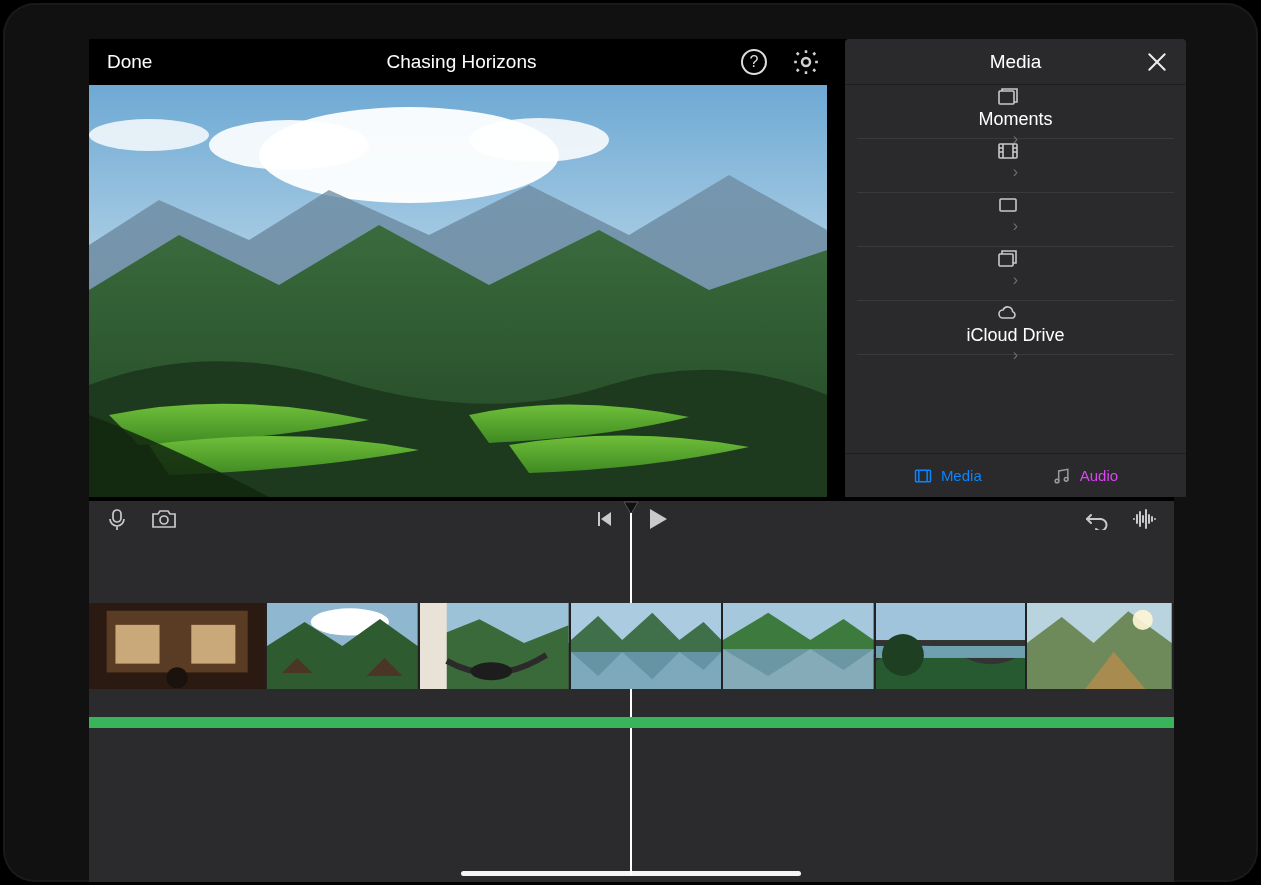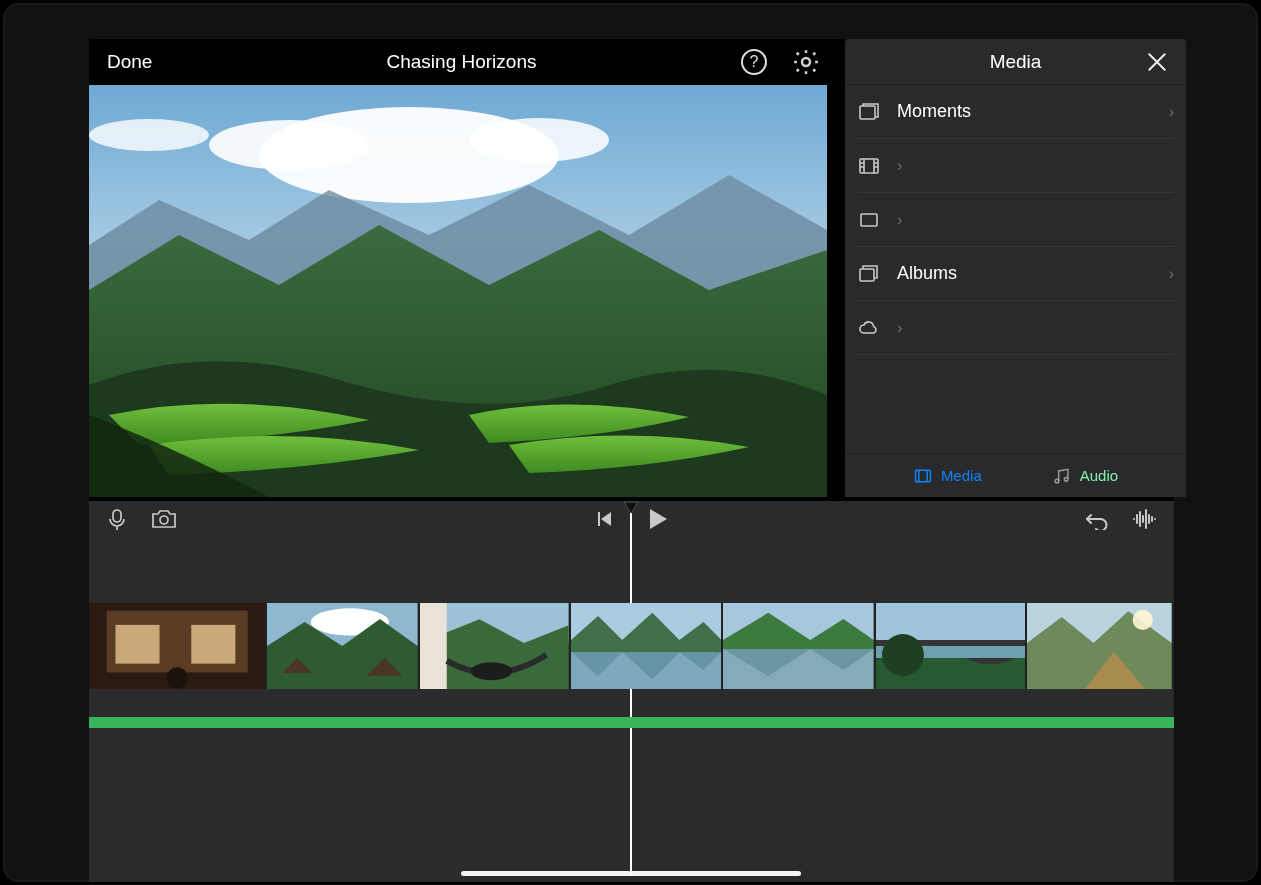--- a/index.html
+++ b/index.html
@@ -1,19 +1,19 @@
 <!DOCTYPE html>
 <html><head>
 <meta charset="utf-8">
 <style>
   * { box-sizing: border-box; margin: 0; padding: 0; }
   html, body { width: 1261px; height: 885px; background: #000; font-family: -apple-system, "Helvetica Neue", Arial, sans-serif; overflow: hidden; }
   .tablet-frame {
     position: absolute; left: 3px; top: 3px; width: 1255px; height: 879px;
-    background: #111; border-radius: 16px; box-shadow: inset 0 0 0 2px #1a1a1a;
+    background: #111; border-radius: 32px; box-shadow: inset 0 0 0 2px #1a1a1a;
     overflow: hidden;
   }
   .app {
     position: absolute; left: 86px; top: 36px; width: 1085px; height: 817px;
     background: #000;
   }
   
   .header {
     position: absolute; left: 0; top: 0; width: 745px; height: 46px;
     display: flex; align-items: center; color: #fff;
@@ -39,32 +39,32 @@
   .media-header {
     height:46px; display:flex; align-items:center; justify-content:center;
     color:#fff; font-size:19px; font-weight:500; position:relative;
     border-bottom:1px solid #1e1e1f;
   }
   .media-close { position:absolute; right:18px; top:12px; width:22px; height:22px; cursor:pointer; color:#fff; }
   .media-list { padding: 0 12px; }
   .media-item {
     display:flex; align-items:center; height:54px;
     border-bottom:1px solid #3a3a3c; cursor:pointer;
-    color:#fff; font-size:18px;
+    color:#fff; font-size:18px;flex-direction:column;
   }
   .media-item .mi-icon { width:40px; display:flex; justify-content:flex-start; color:#c9c9c9; }
   .media-item .mi-label { flex:1; }
   .media-item .mi-chevron { color:#6e6e6e; font-size:16px; }
   .media-tabs {
     position:absolute; left:0; right:0; bottom:0; height:44px;
     display:flex; align-items:center; justify-content:center; gap:70px;
     border-top:1px solid #1e1e1f;
     font-size:15px;
   }
-  .media-tab { display:flex; align-items:center; gap:8px; cursor:pointer; color:#86efac; }
+  .media-tab { display:flex; align-items:center; gap:8px; cursor:pointer; color:#d946ef; }
   .media-tab.active { color:#0a84ff; }
 
   
   .timeline {
     position:absolute; left:0; top:462px; width:1085px; height:385px;
     background:#2b2b2d;
   }
   .tl-toolbar { height:38px; position:relative; }
   .tl-btn { position:absolute; top:7px; color:#c9c9c9; cursor:pointer; }
   .mic-btn { left:18px; }
@@ -185,30 +185,30 @@
           <span class="mi-chevron">›</span>
         </div>
 
         <div class="media-item">
           <span class="mi-icon">
             <svg width="24" height="24" viewBox="0 0 24 24" fill="none" stroke="#c9c9c9" stroke-width="1.6">
                 <rect x="3" y="7" width="14" height="12" rx="1"></rect>
                 <path d="M6 7 V4 H20 V16 H17"></path>
               </svg>
           </span>
-          <span class="mi-label">Albums</span>
           <span class="mi-chevron">›</span>
         </div>
 
         <div class="media-item">
           <span class="mi-icon">
             <svg width="24" height="24" viewBox="0 0 24 24" fill="none" stroke="#c9c9c9" stroke-width="1.6">
                 <path d="M7 17a4 4 0 010-8 5 5 0 019.6 1.5A3.5 3.5 0 0117 17H7z"></path>
               </svg>
           </span>
+          <span class="mi-label">iCloud Drive</span>
           <span class="mi-chevron">›</span>
         </div>
 
       </div>
       <div class="media-tabs">
         <div class="media-tab active">
           <svg width="20" height="20" viewBox="0 0 24 24" fill="none" stroke="#0a84ff" stroke-width="1.8">
               <rect x="3" y="5" width="18" height="14" rx="1"></rect>
               <path d="M7 5 V19 M17 5 V19"></path>
             </svg>

